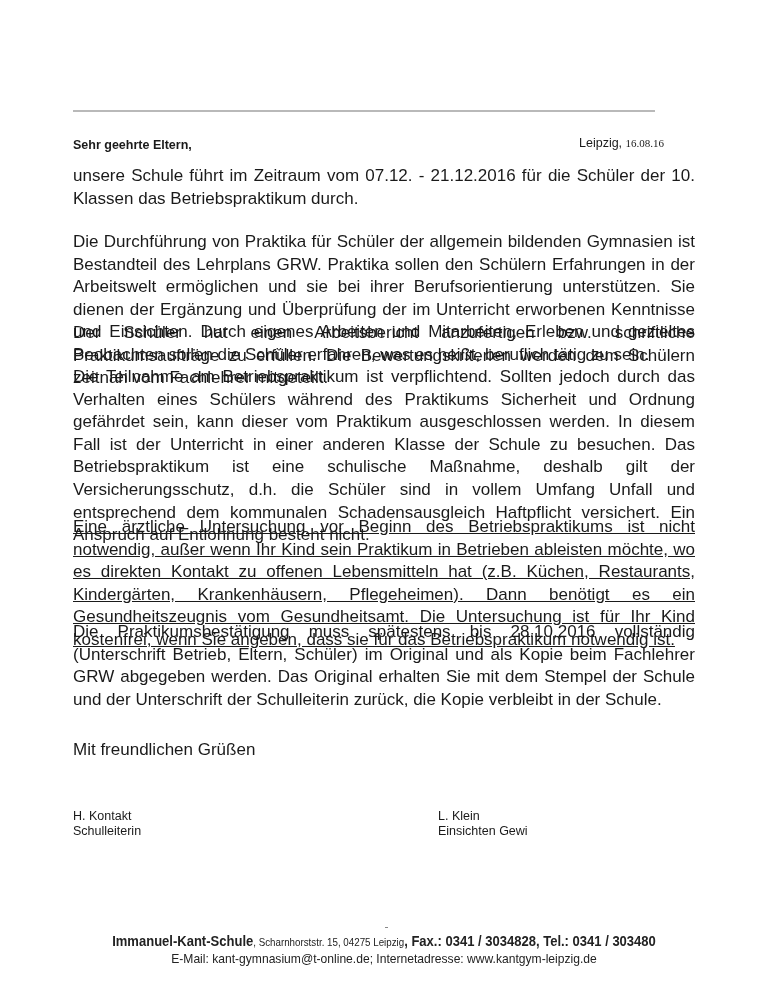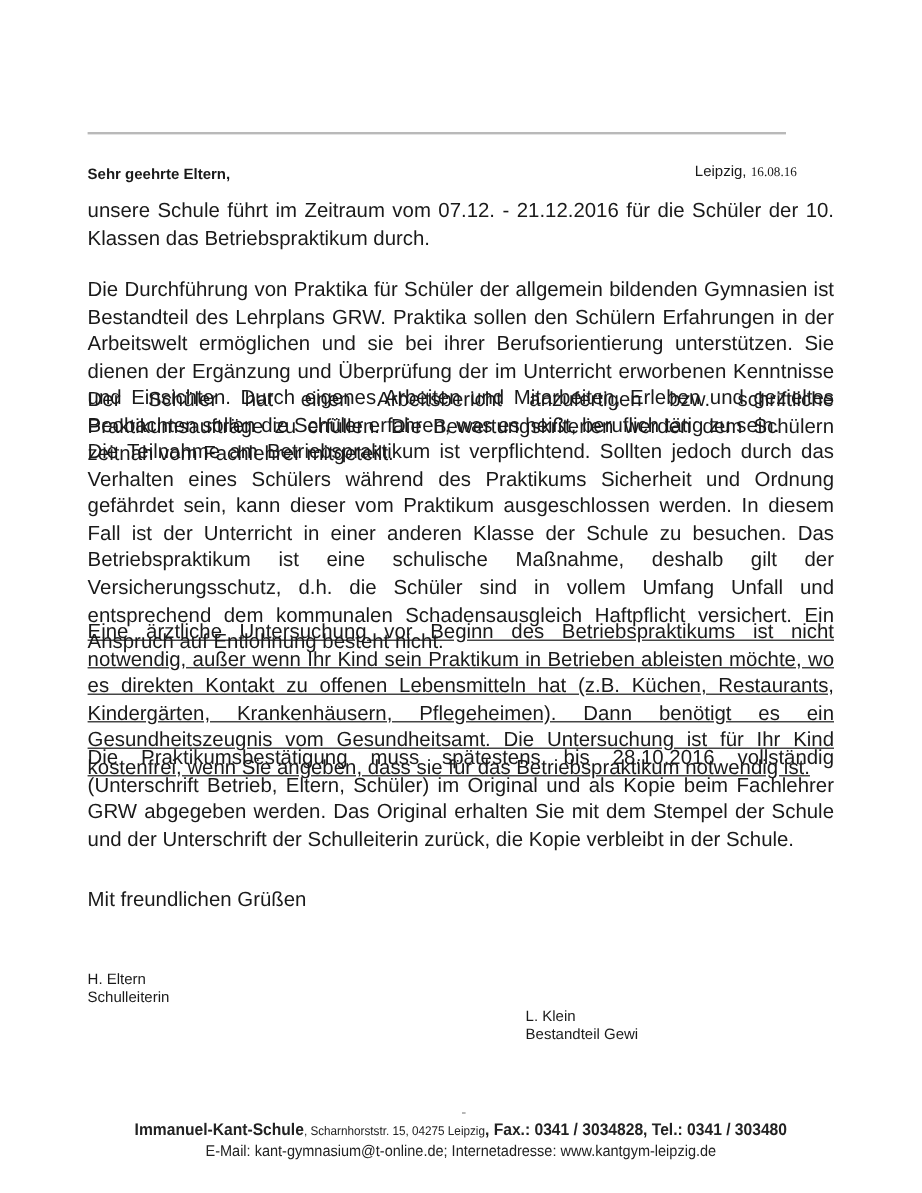--- a/index.html
+++ b/index.html
@@ -61,21 +61,21 @@
       top: 740px;
       font-size: 17px;
     }
     .sig {
       position: absolute;
       top: 809px;
       font-size: 12.5px;
       line-height: 15px;
     }
     .sig-left { left: 73px; }
-    .sig-right { left: 438px; margin-top: 31px; }
+    .sig-right { left: 438px; }
     .sig span { display: block; }
     .tick {
       position: absolute;
       left: 385px;
       top: 927px;
       width: 3px;
       height: 1px;
       background: #888;
     }
     .footer {
@@ -116,27 +116,27 @@
 <p class="body-text p1">unsere Schule führt im Zeitraum vom 07.12. - 21.12.2016 für die Schüler der 10. Klassen das Betriebspraktikum durch.</p>
 <p class="body-text p2">Die Durchführung von Praktika für Schüler der allgemein bildenden Gymnasien ist Bestandteil des Lehrplans GRW. Praktika sollen den Schülern Erfahrungen in der Arbeitswelt ermöglichen und sie bei ihrer Berufsorientierung unterstützen. Sie dienen der Ergänzung und Überprüfung der im Unterricht erworbenen Kenntnisse und Einsichten. Durch eigenes Arbeiten und Mitarbeiten, Erleben und gezieltes Beobachten sollen die Schüler erfahren, was es heißt, beruflich tätig zu sein.</p>
 <p class="body-text p3">Der Schüler hat einen Arbeitsbericht anzufertigen bzw. schriftliche Praktikumsaufträge zu erfüllen. Die Bewertungskriterien werden dem Schülern zeitnah vom Fachlehrer mitgeteilt.</p>
 <p class="body-text p4">Die Teilnahme am Betriebspraktikum ist verpflichtend. Sollten jedoch durch das Verhalten eines Schülers während des Praktikums Sicherheit und Ordnung gefährdet sein, kann dieser vom Praktikum ausgeschlossen werden. In diesem Fall ist der Unterricht in einer anderen Klasse der Schule zu besuchen. Das Betriebspraktikum ist eine schulische Maßnahme, deshalb gilt der Versicherungsschutz, d.h. die Schüler sind in vollem Umfang Unfall und entsprechend dem kommunalen Schadensausgleich Haftpflicht versichert. Ein Anspruch auf Entlohnung besteht nicht.</p>
 <p class="body-text p5">Eine ärztliche Untersuchung vor Beginn des Betriebspraktikums ist nicht notwendig, außer wenn Ihr Kind sein Praktikum in Betrieben ableisten möchte, wo es direkten Kontakt zu offenen Lebensmitteln hat (z.B. Küchen, Restaurants, Kindergärten, Krankenhäusern, Pflegeheimen). Dann benötigt es ein Gesundheitszeugnis vom Gesundheitsamt. Die Untersuchung ist für Ihr Kind kostenfrei, wenn Sie angeben, dass sie für das Betriebspraktikum notwendig ist.</p>
 <p class="body-text p6">Die Praktikumsbestätigung muss spätestens bis 28.10.2016 vollständig (Unterschrift Betrieb, Eltern, Schüler) im Original und als Kopie beim Fachlehrer GRW abgegeben werden. Das Original erhalten Sie mit dem Stempel der Schule und der Unterschrift der Schulleiterin zurück, die Kopie verbleibt in der Schule.</p>
 
 <div class="closing">Mit freundlichen Grüßen</div>
 
 <div class="sig sig-left">
-  <span>H. Eltern</span>
+  <span>H. Kontakt</span>
   <span>Schulleiterin</span>
 </div>
 
 <div class="sig sig-right">
   <span>L. Klein</span>
-  <span>Bestandteil Gewi</span>
+  <span>Einsichten Gewi</span>
 </div>
 
 <div class="tick"></div>
 
 <div class="footer footer-line1">
   <span class="bold">Immanuel-Kant-Schule</span><span class="small">, Scharnhorststr. 15, 04275 Leipzig</span><span class="bold">, Fax.: 0341 / 3034828, Tel.: 0341 / 303480</span>
 </div>
 
 <div class="footer footer-line2">E-Mail: kant-gymnasium@t-online.de;  Internetadresse: www.kantgym-leipzig.de</div>
 

